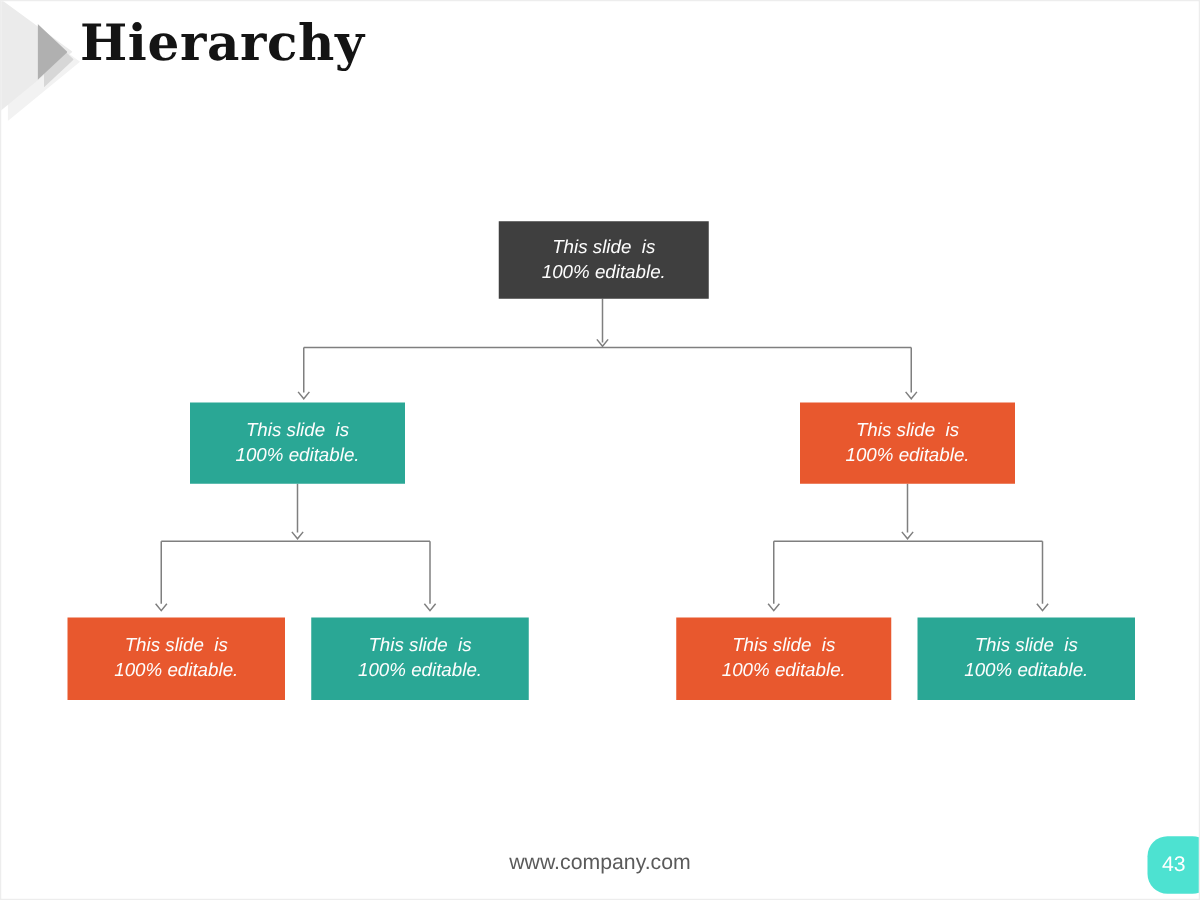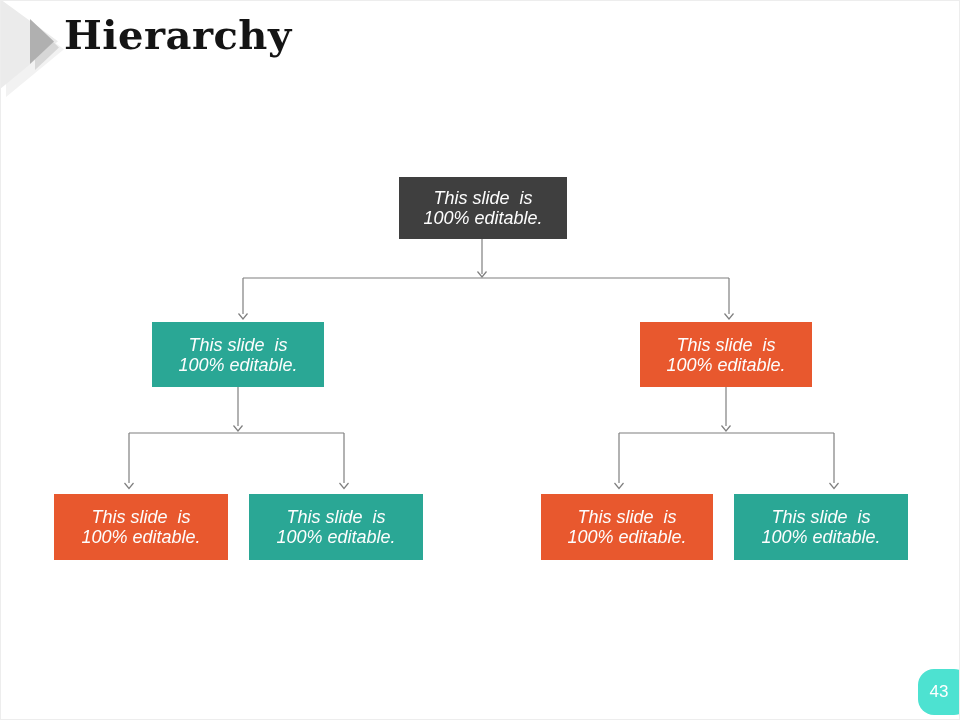--- a/index.html
+++ b/index.html
@@ -28,21 +28,21 @@
   .connectors { position:absolute; left:0; top:0; width:960px; height:720px; }
   
   .node {
     position:absolute; display:flex; align-items:center; justify-content:center;
     text-align:center; color:#ffffff;
   }
   .node-dark   { background:#3f3f3f; }
   .node-teal   { background:#2aa795; }
   .node-orange { background:#e8582e; }
   .node-line {
-    display:block; font-style:italic; font-size:18px; line-height:20px;
+    display:block; font-style:italic; font-size:15px; line-height:20px;
     white-space:pre; color:#fdfdfd;
   }
   
   .footer-site {
     position:absolute; left:0; right:0; top:679px; text-align:center;
     font-size:17px; color:#5a5a5a;
   }
   .page-badge {
     position:absolute; left:917px; top:668px; width:52px; height:46px;
     background:#4de2d1; border-radius:16px;
@@ -128,17 +128,18 @@
       <span class="node-line">100% editable.</span>
     </div>
   </div>
   <div class="node node-teal" style="left:733px;top:493px;width:174px;height:66px">
     <div>
       <span class="node-line">This slide  is</span>
       <span class="node-line">100% editable.</span>
     </div>
   </div>
 
+  <div class="footer-site">www.company.com</div>
   <div class="page-badge">
     <span>43</span>
   </div>
 
 </div>
 
 </body></html>

